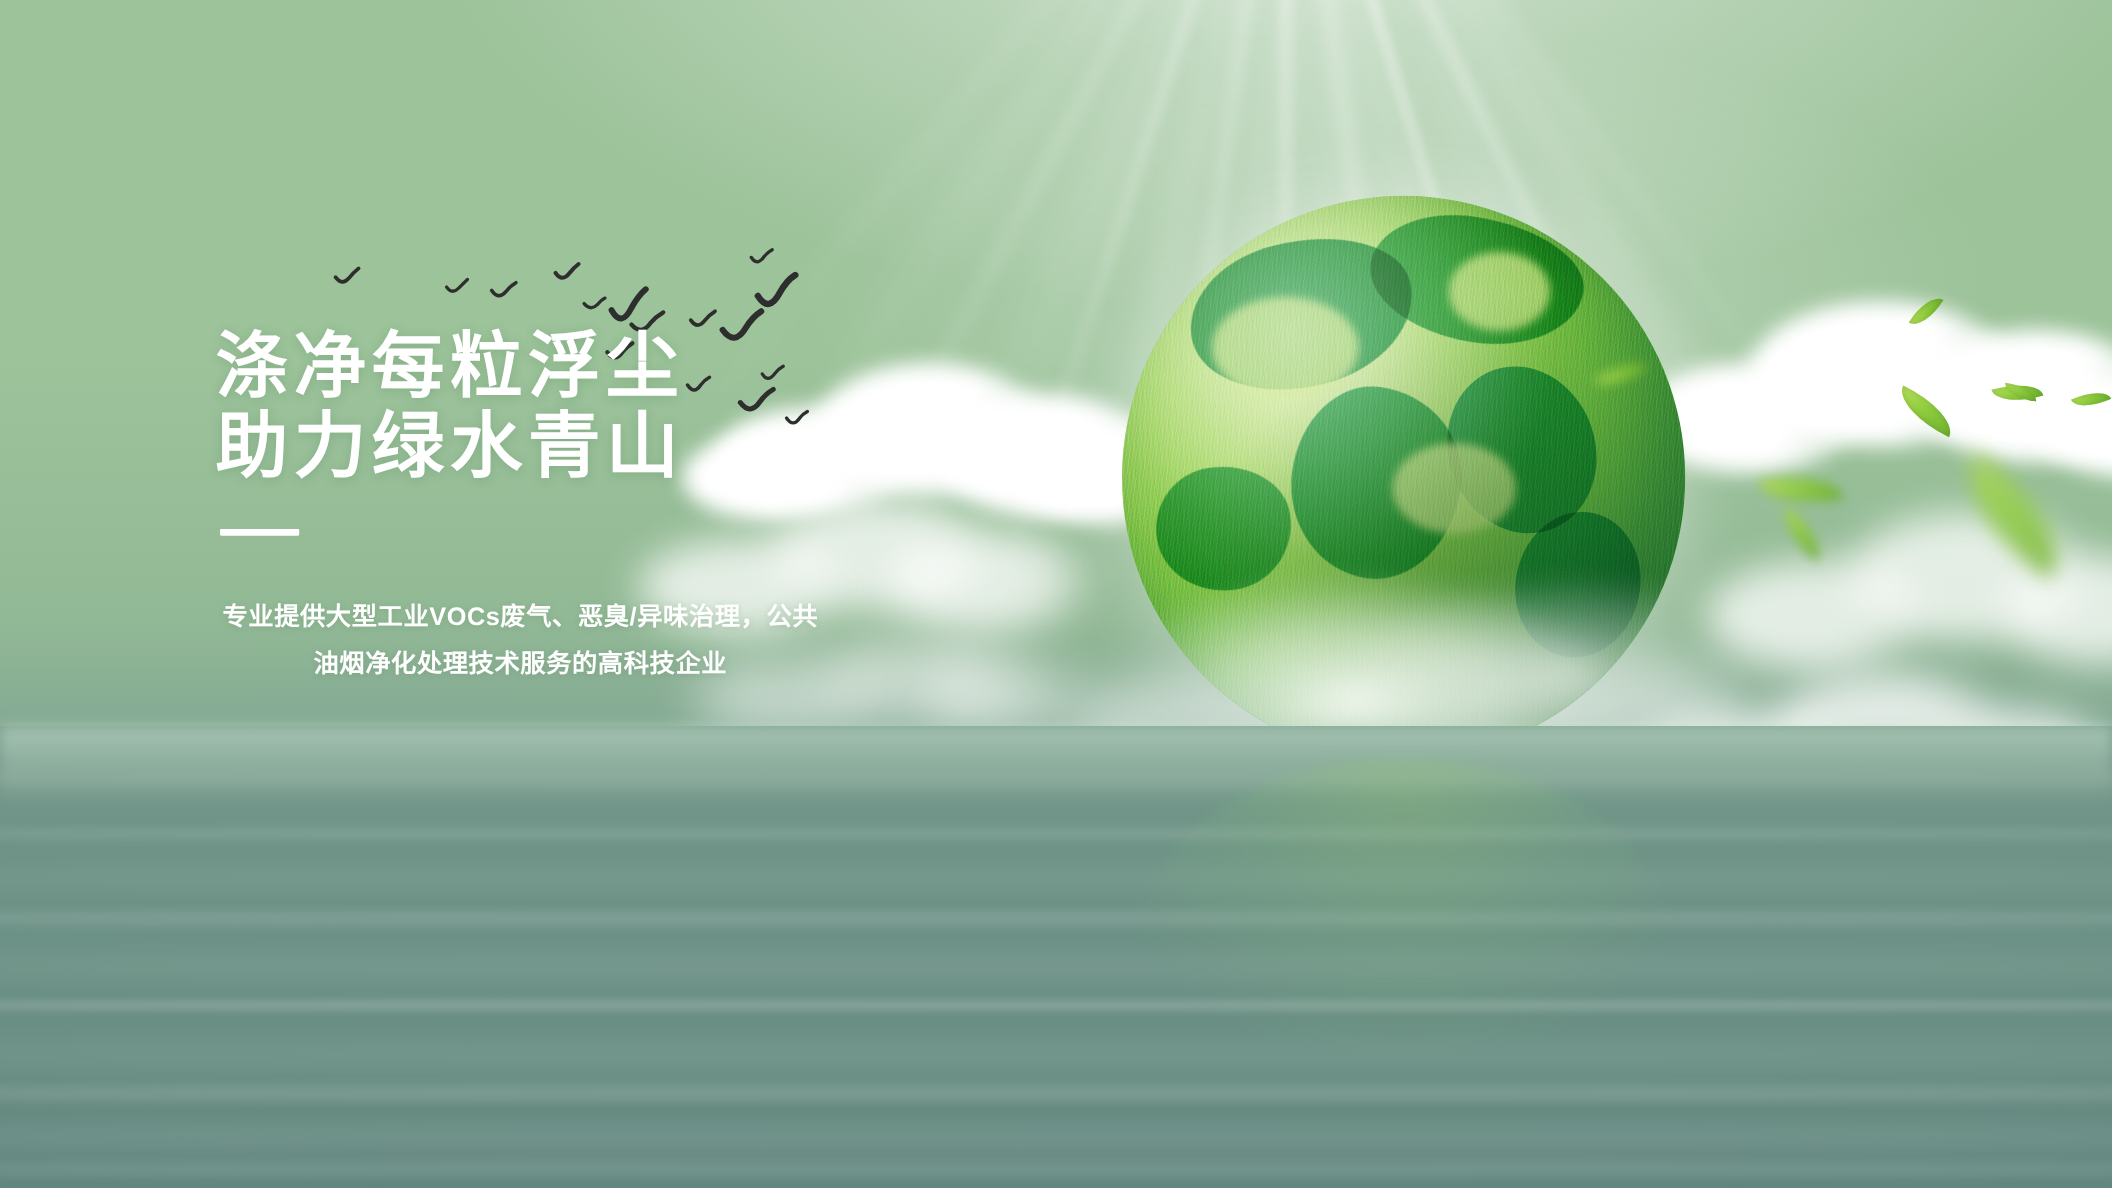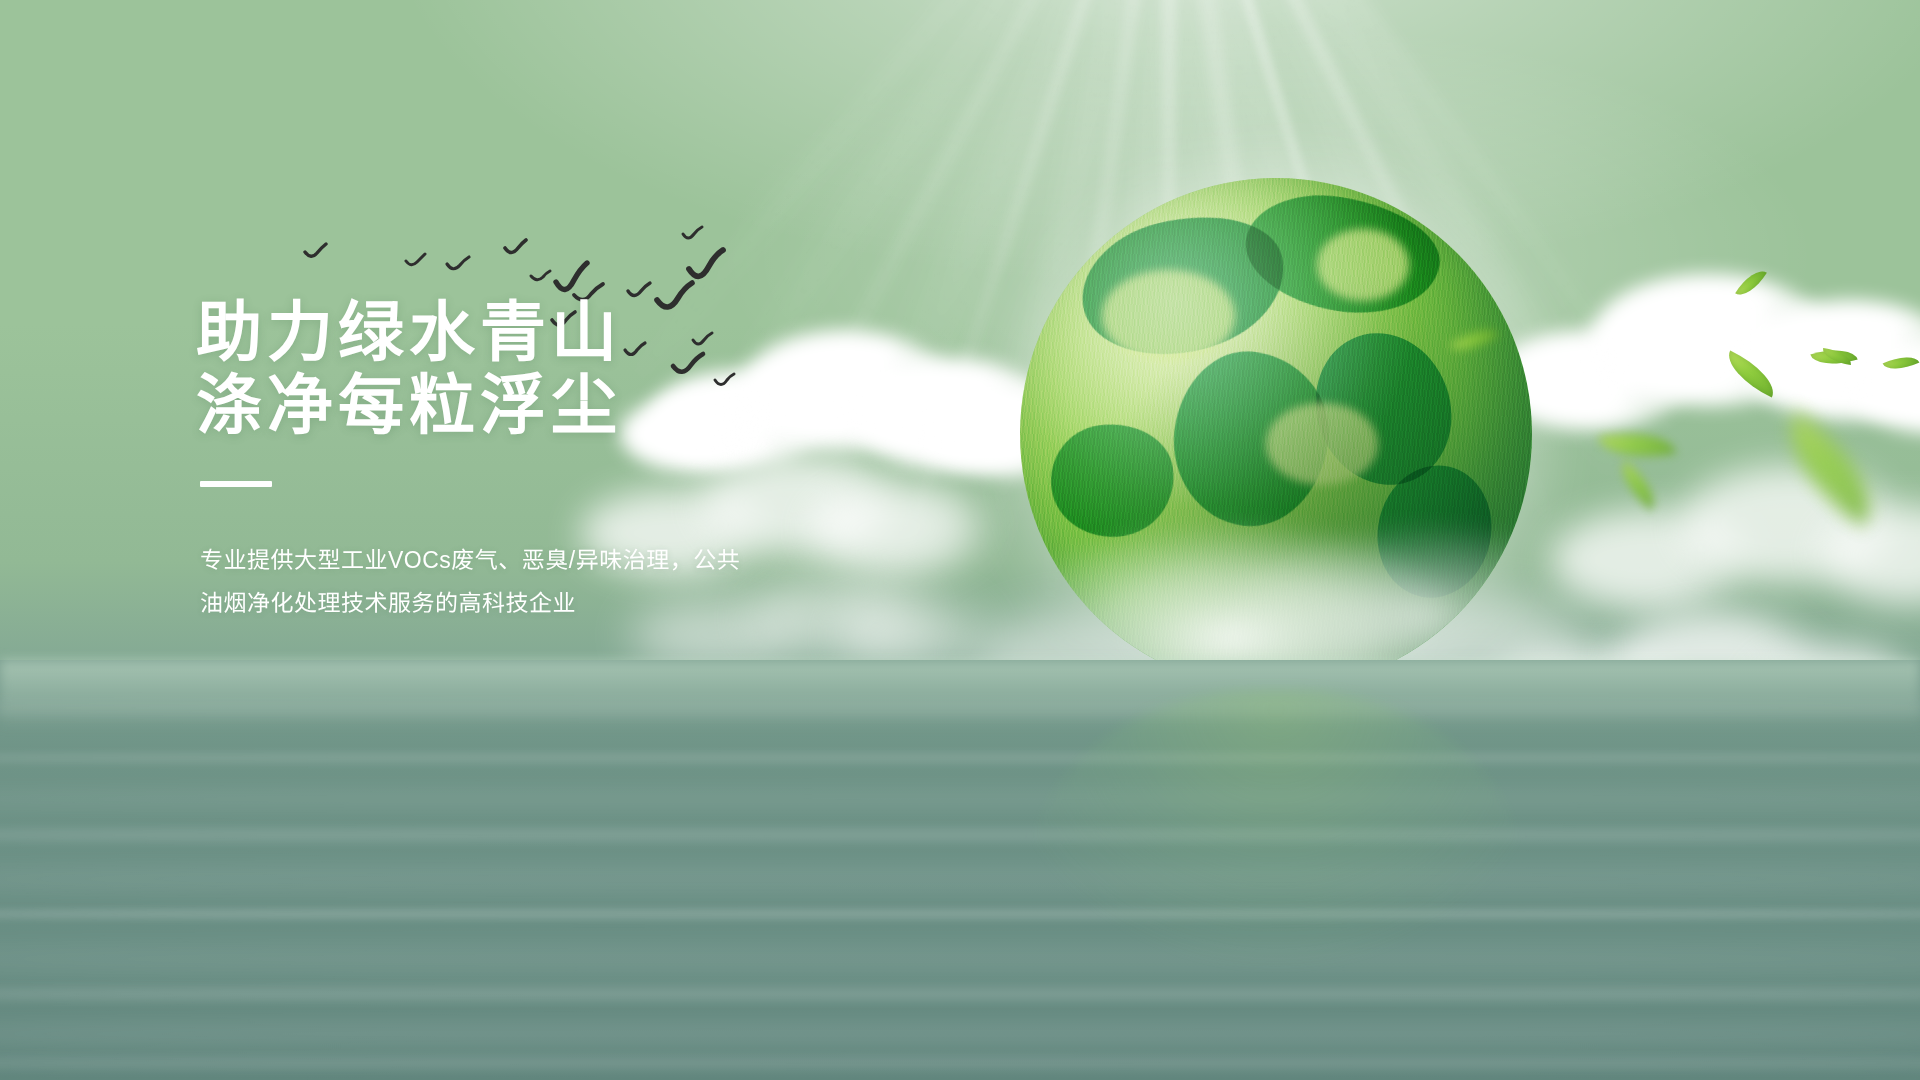--- a/index.html
+++ b/index.html
@@ -137,23 +137,24 @@
   #divider{
     width:72px;height:6px;background:#ffffff;
     margin:40px 0 0 4px;border-radius:1px;
   }
   #subtitle{
     margin:52px 0 0 4px;
     font-size:23px;
     line-height:1.85;
     color:#ffffff;
     letter-spacing:.5px;
-    font-weight:400;
+    font-weight:700;
     max-width:546px;
     text-shadow:0 1px 6px rgba(60,110,70,.20);
+    text-align:center;
   }
 </style>
 </head>
 <body>
 
 <div id="stage">
 
   <div class="sky-glow"></div>
 
   <div class="rays">
@@ -277,19 +278,19 @@
       <path d="M689 269 q10 16 20 -3 q6 -11 14 -16" stroke-width="5.8"></path>
       <path d="M683 234 q5 8 11 0 q4 -5 8 -7" stroke-width="3.0"></path>
       <path d="M693 340 q5 8 11 0 q4 -5 8 -7" stroke-width="3.0"></path>
       <path d="M673 366 q9 12 18 -1 q5 -7 12 -11" stroke-width="4.6"></path>
       <path d="M625 350 q6 9 12 0 q4 -5 8 -7" stroke-width="3.2"></path>
       <path d="M715 380 q6 9 12 0 q3 -4 7 -6" stroke-width="3.0"></path>
     </g>
   </svg>
 
   <div id="copy">
+    <h1 class="headline">涤净每粒浮尘</h1>
     <h1 class="headline">助力绿水青山</h1>
-    <h1 class="headline">涤净每粒浮尘</h1>
     <div id="divider"></div>
     <p id="subtitle">专业提供大型工业VOCs废气、恶臭/异味治理，公共油烟净化处理技术服务的高科技企业</p>
   </div>
 
 </div>
 
 </body></html>

